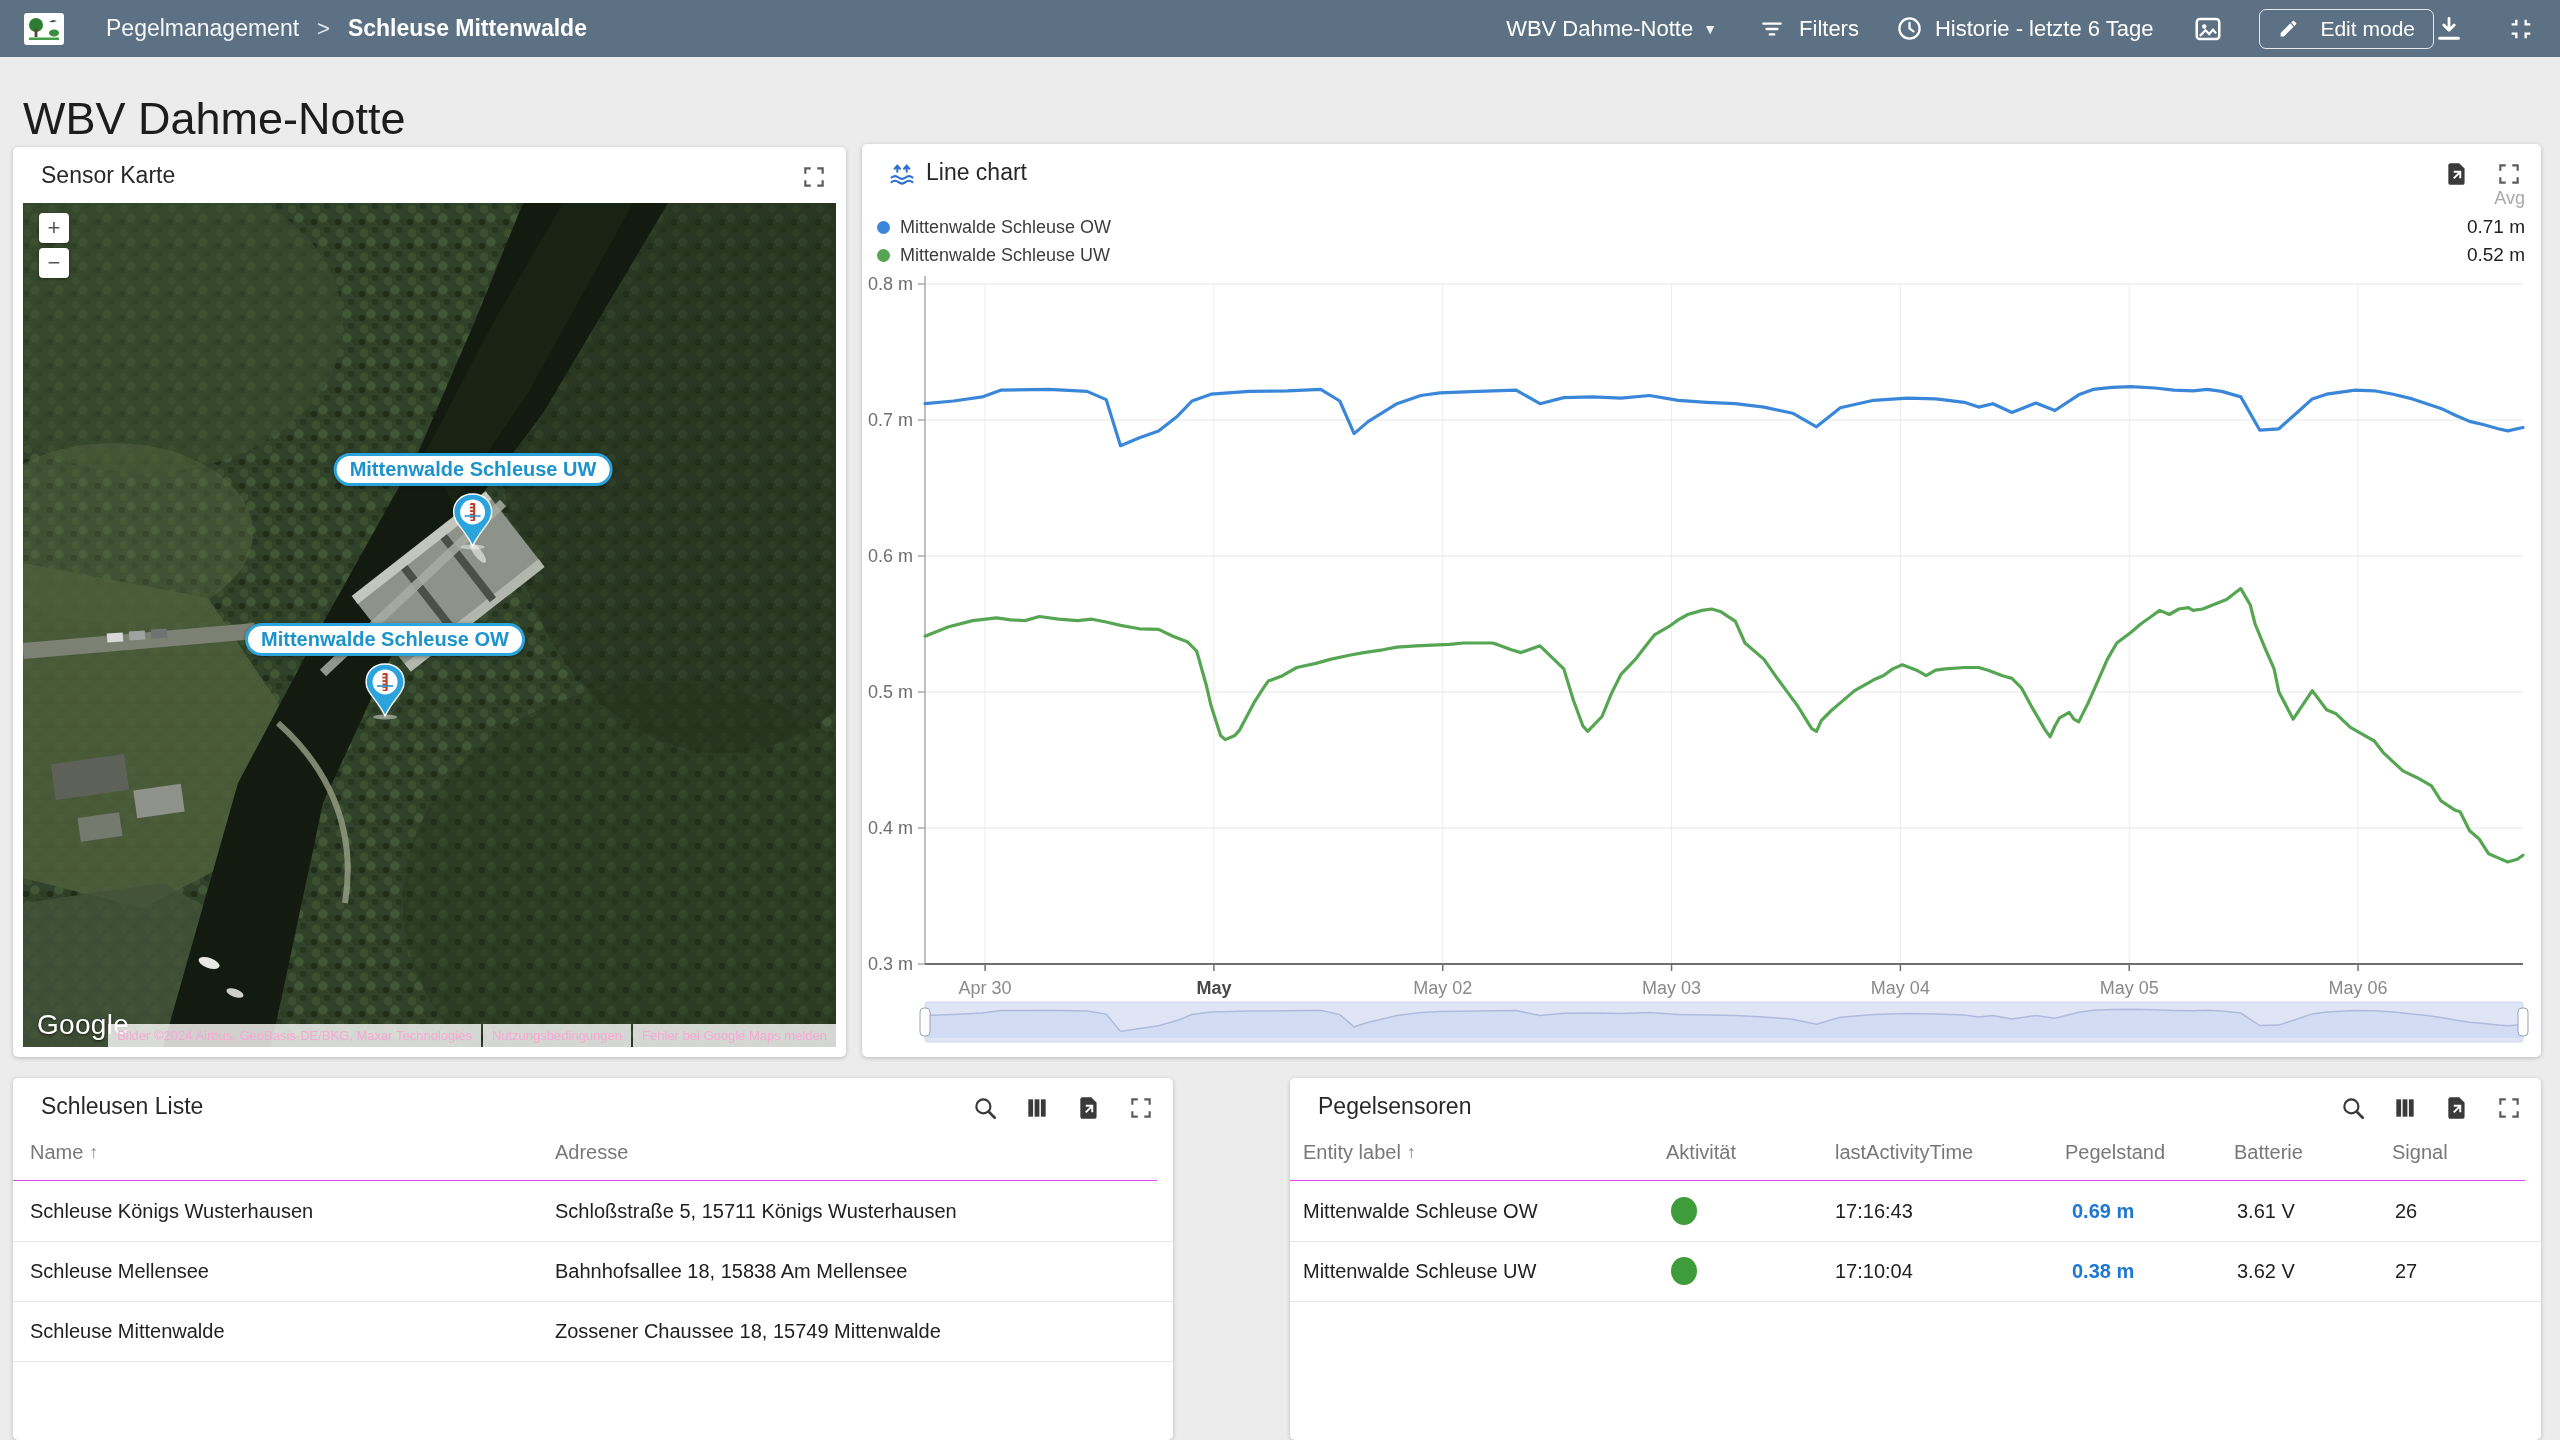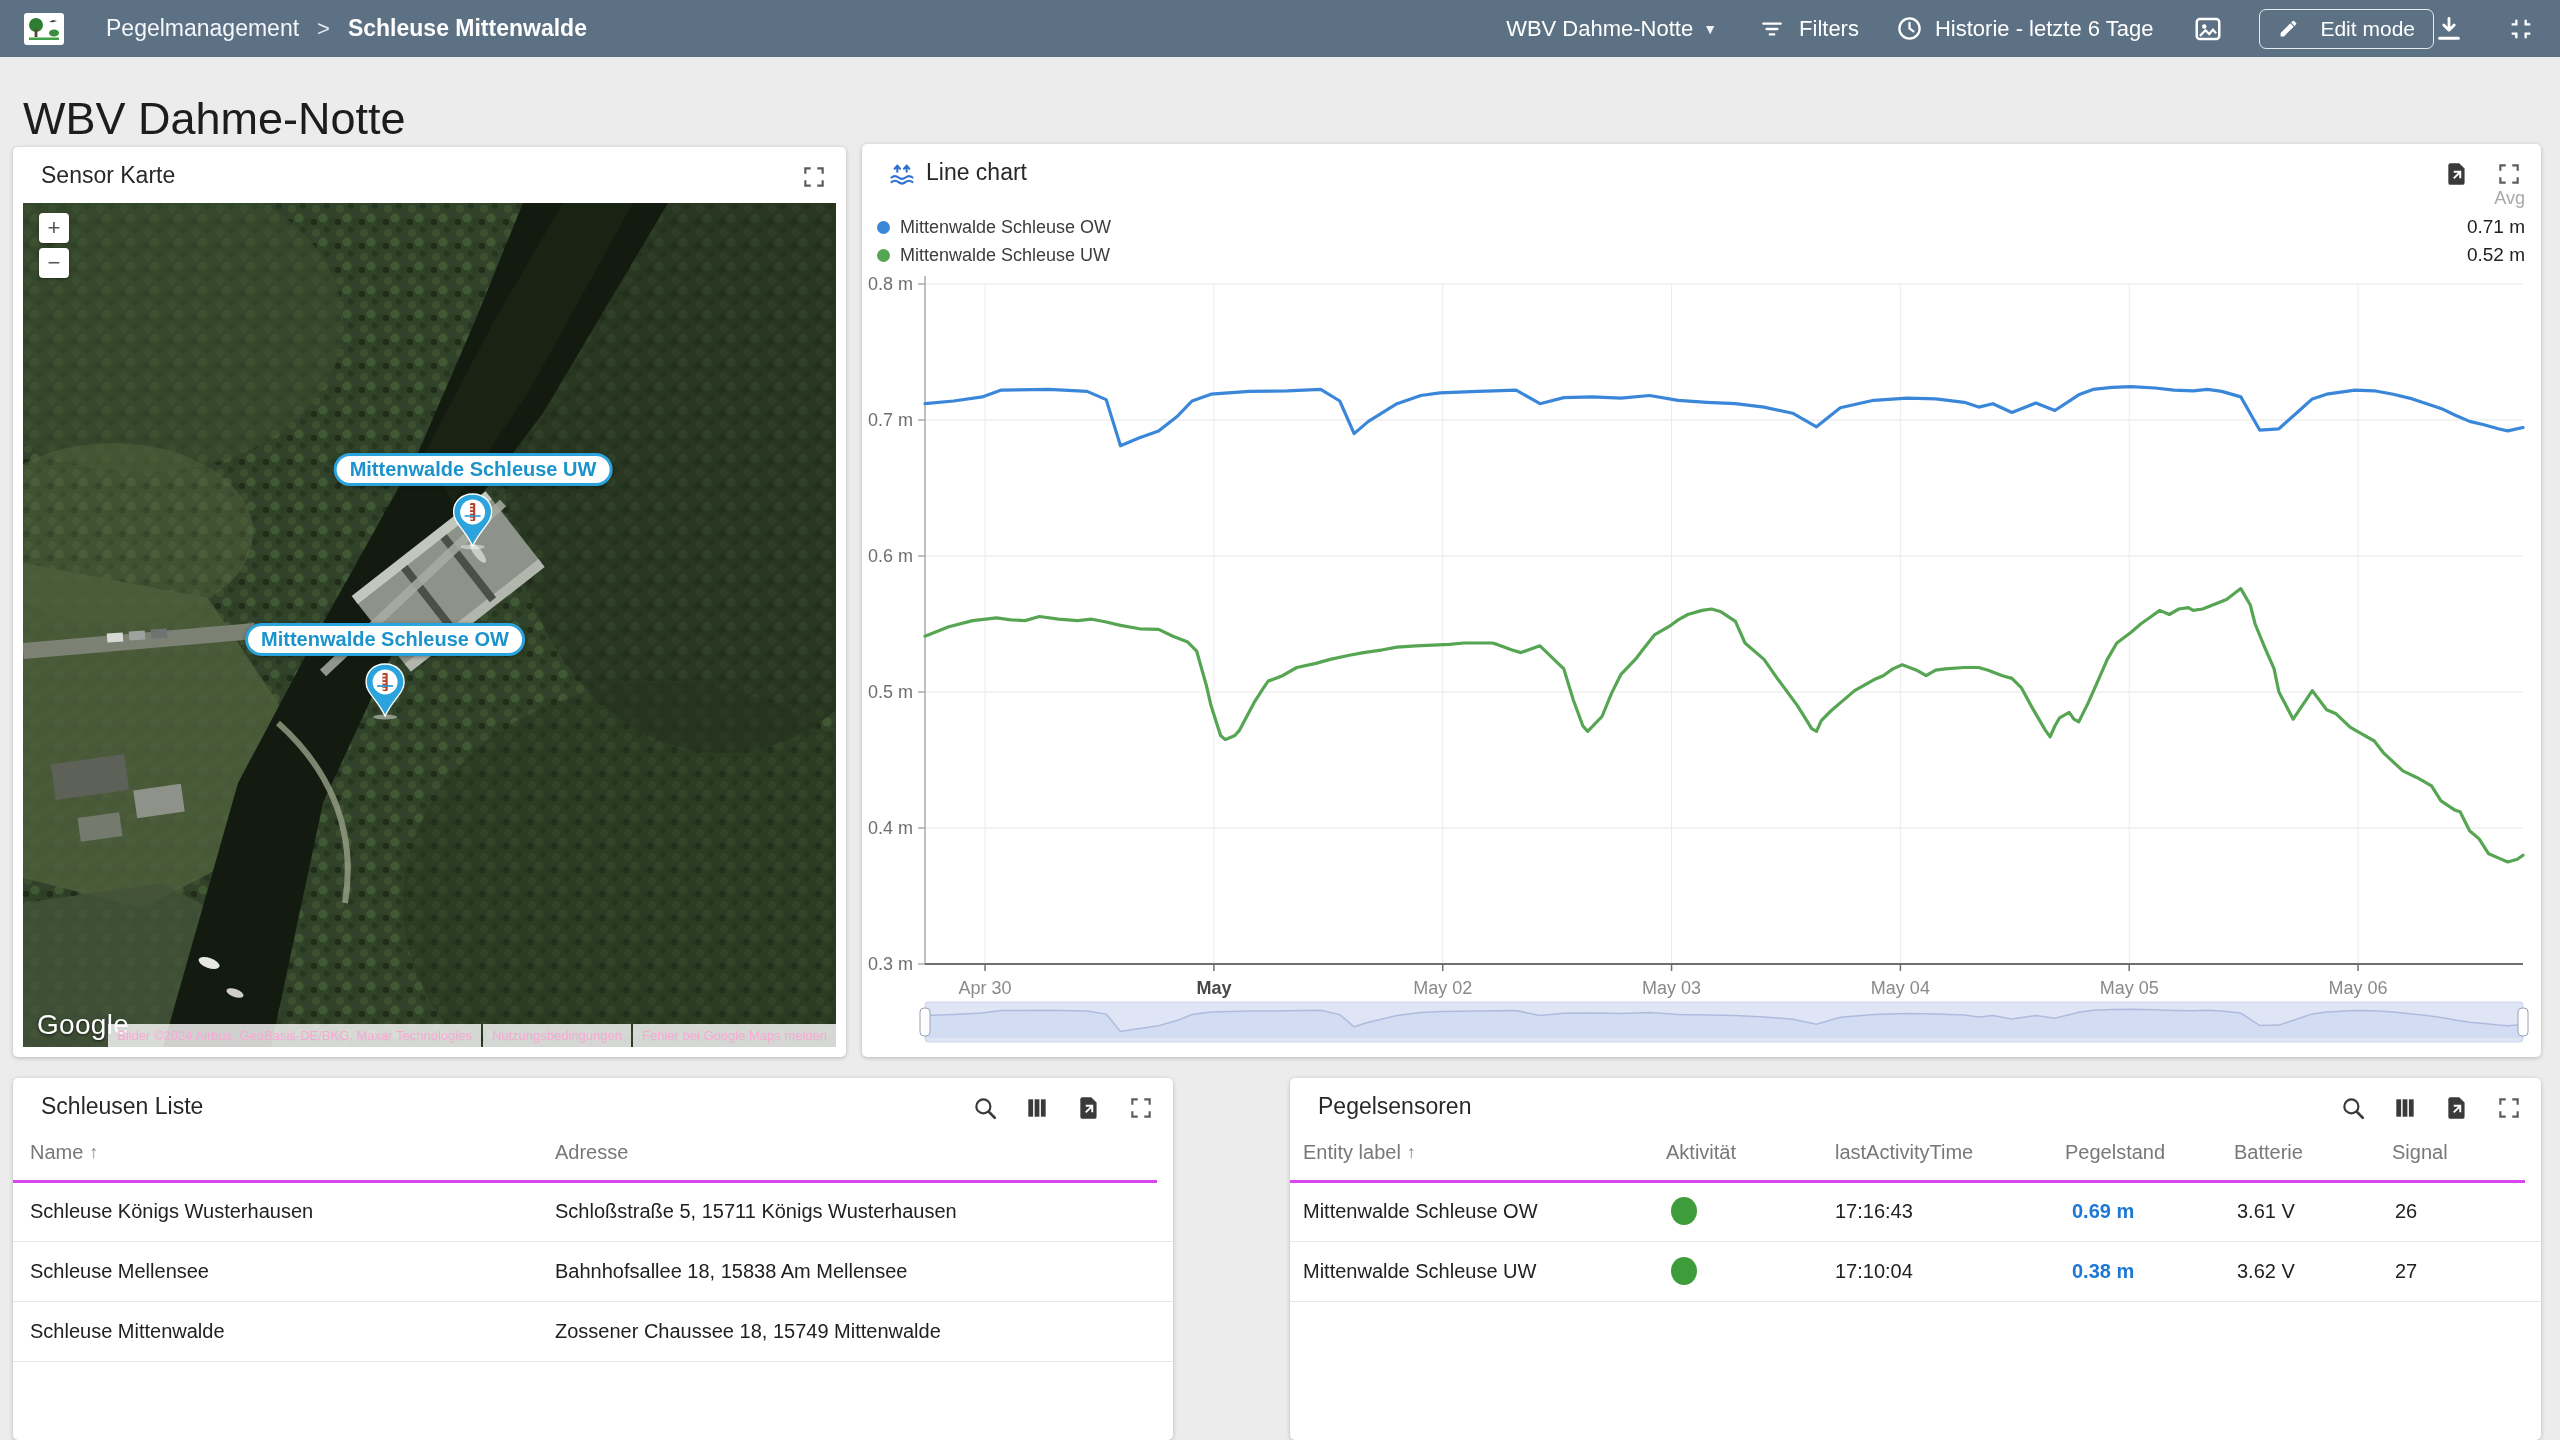--- a/index.html
+++ b/index.html
@@ -43,21 +43,21 @@
   .attribution span{background:rgba(250,250,250,.82);padding:4px 9px;white-space:nowrap}
   
   #chartSvg{position:absolute;left:0;top:0}
   .avg-head{position:absolute;right:16px;top:44px;font-size:18px;color:#a9a9a9}
   .legend-row{position:absolute;left:15px;right:16px;height:28px;display:flex;align-items:center}
   .legend-dot{width:13px;height:13px;border-radius:50%;flex:0 0 auto}
   .legend-label{font-size:18px;color:#3d3d3d;margin-left:10px}
   .legend-spacer{flex:1}
   .legend-avg{font-size:19px;font-weight:normal;color:#212121}
   
-  .thead{position:absolute;left:0;right:16px;top:46px;height:56px;border-bottom:3px solid #d946ef}
+  .thead{position:absolute;left:0;right:16px;top:46px;height:56px;border-bottom:1px solid #d946ef}
   .th{position:absolute;top:0;height:56px;display:flex;align-items:center;font-size:20px;color:#787878;gap:6px;cursor:pointer}
   .sort-arrow{font-size:18px;color:#888}
   .trow{position:absolute;left:0;right:0;height:60px;border-bottom:1px solid #e6e6e6;cursor:pointer}
   .td{position:absolute;top:0;height:60px;display:flex;align-items:center;font-size:20px;color:#212121}
   .level-val{color:#1c78d4;font-weight:bold}
   .act-dot{width:26px;height:28px;border-radius:50%;background:#3f9c3b}
 </style>
 </head>
 <body>
 

